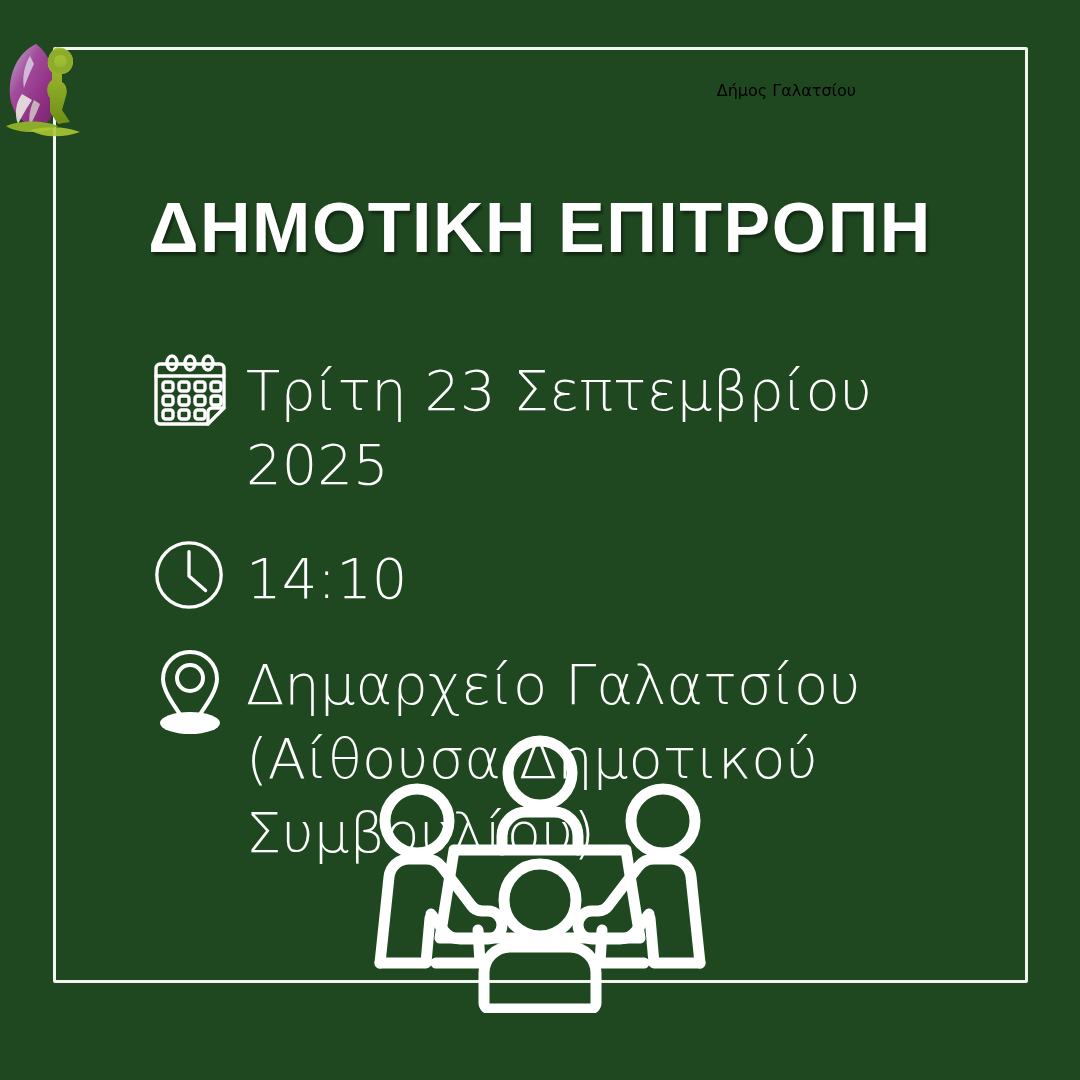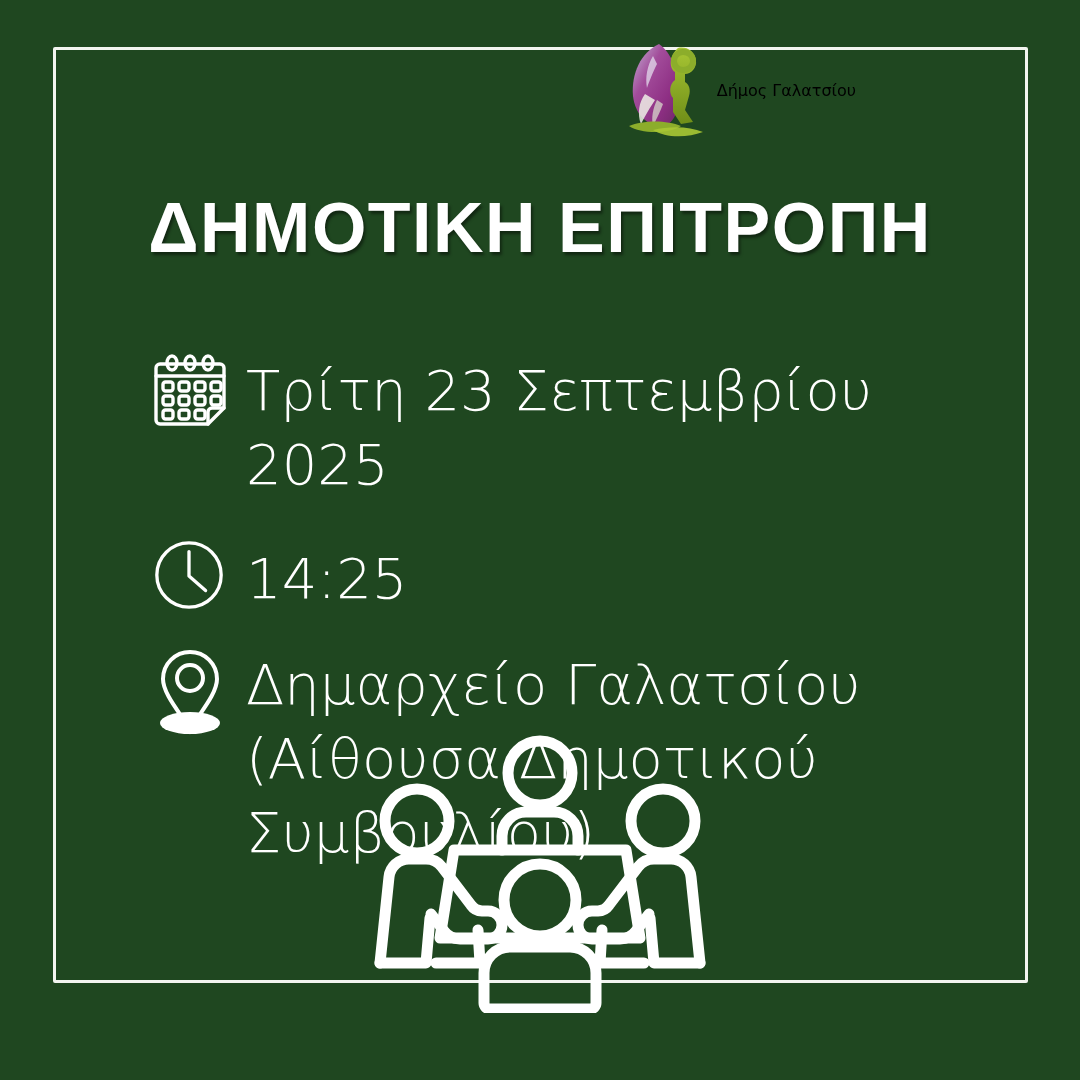--- a/index.html
+++ b/index.html
@@ -32,21 +32,21 @@
   }
   
   #brand {
     position: absolute;
     left: 0;
     top: 36px;
     width: 856px;
     height: 108px;
     display: flex;
     align-items: center;
-    justify-content: flex-end;
+    justify-content: space-between;
     gap: 8px;
   }
   #brand-logo {
     width: 86px;
     height: 104px;
     flex: 0 0 auto;
   }
   
   #title {
     position: absolute;
@@ -179,21 +179,21 @@
       <span class="info-text">Τρίτη 23 Σεπτεμβρίου 2025</span>
     </div>
 
     <div class="info-row" id="row-time">
       <span class="info-icon">
         <svg viewBox="0 0 80 80" width="78" height="78" xmlns="http://www.w3.org/2000/svg" fill="none" stroke="#ffffff" stroke-width="3.4" stroke-linecap="round" stroke-linejoin="round">
           <circle cx="40" cy="40" r="33"></circle>
           <path d="M40 16 V41 L57 56"></path>
         </svg>
       </span>
-      <span class="info-text">14:25</span>
+      <span class="info-text">14:10</span>
     </div>
 
     <div class="info-row" id="row-place">
       <span class="info-icon">
         <svg viewBox="0 0 80 90" width="80" height="90" xmlns="http://www.w3.org/2000/svg">
           <ellipse cx="40" cy="77" rx="30" ry="11" fill="#ffffff"></ellipse>
           <path d="M40 6 C25 6 13 18 13 33 C13 49 33 70 40 84 C47 70 67 49 67 33 C67 18 55 6 40 6 Z" fill="none" stroke="#ffffff" stroke-width="4"></path>
           <circle cx="40" cy="32" r="13" fill="none" stroke="#ffffff" stroke-width="4"></circle>
           <path d="M40 84 C35 74 27 62 21 52 C27 62 35 72 40 84 Z" fill="#ffffff"></path>
         </svg>

